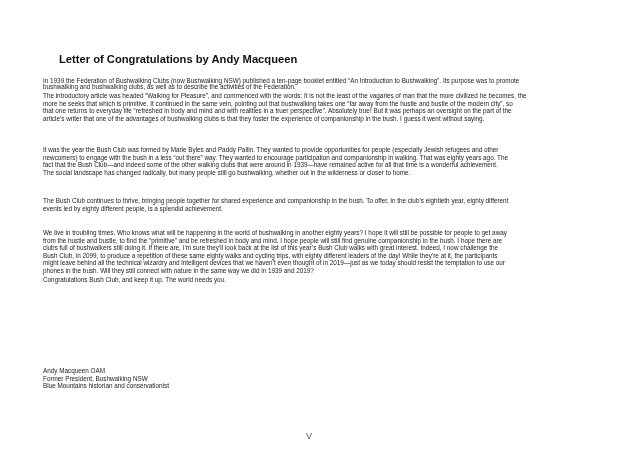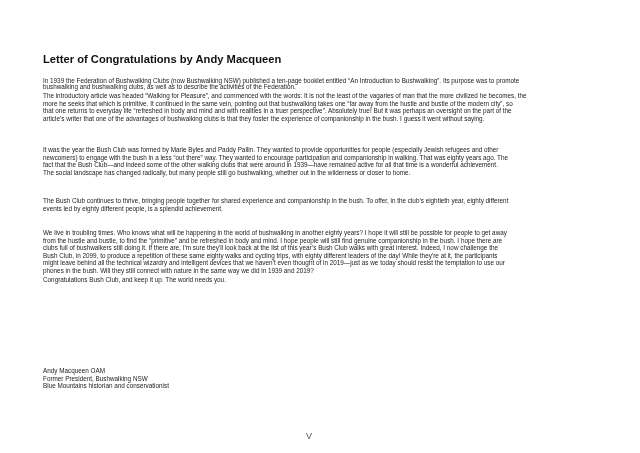--- a/index.html
+++ b/index.html
@@ -16,21 +16,21 @@
       color: #1a1a1a;
     }
     .page {
       position: absolute;
       left: 43px;
       top: 0;
       width: 560px;
     }
     .title {
       position: absolute;
-      left: 0;
+      left: 16px;
       top: 53px;
       font-size: 11.2px;
       font-weight: bold;
       color: #111;
       white-space: nowrap;
       letter-spacing: 0px;
     }
     .para {
       position: absolute;
       left: 0;

